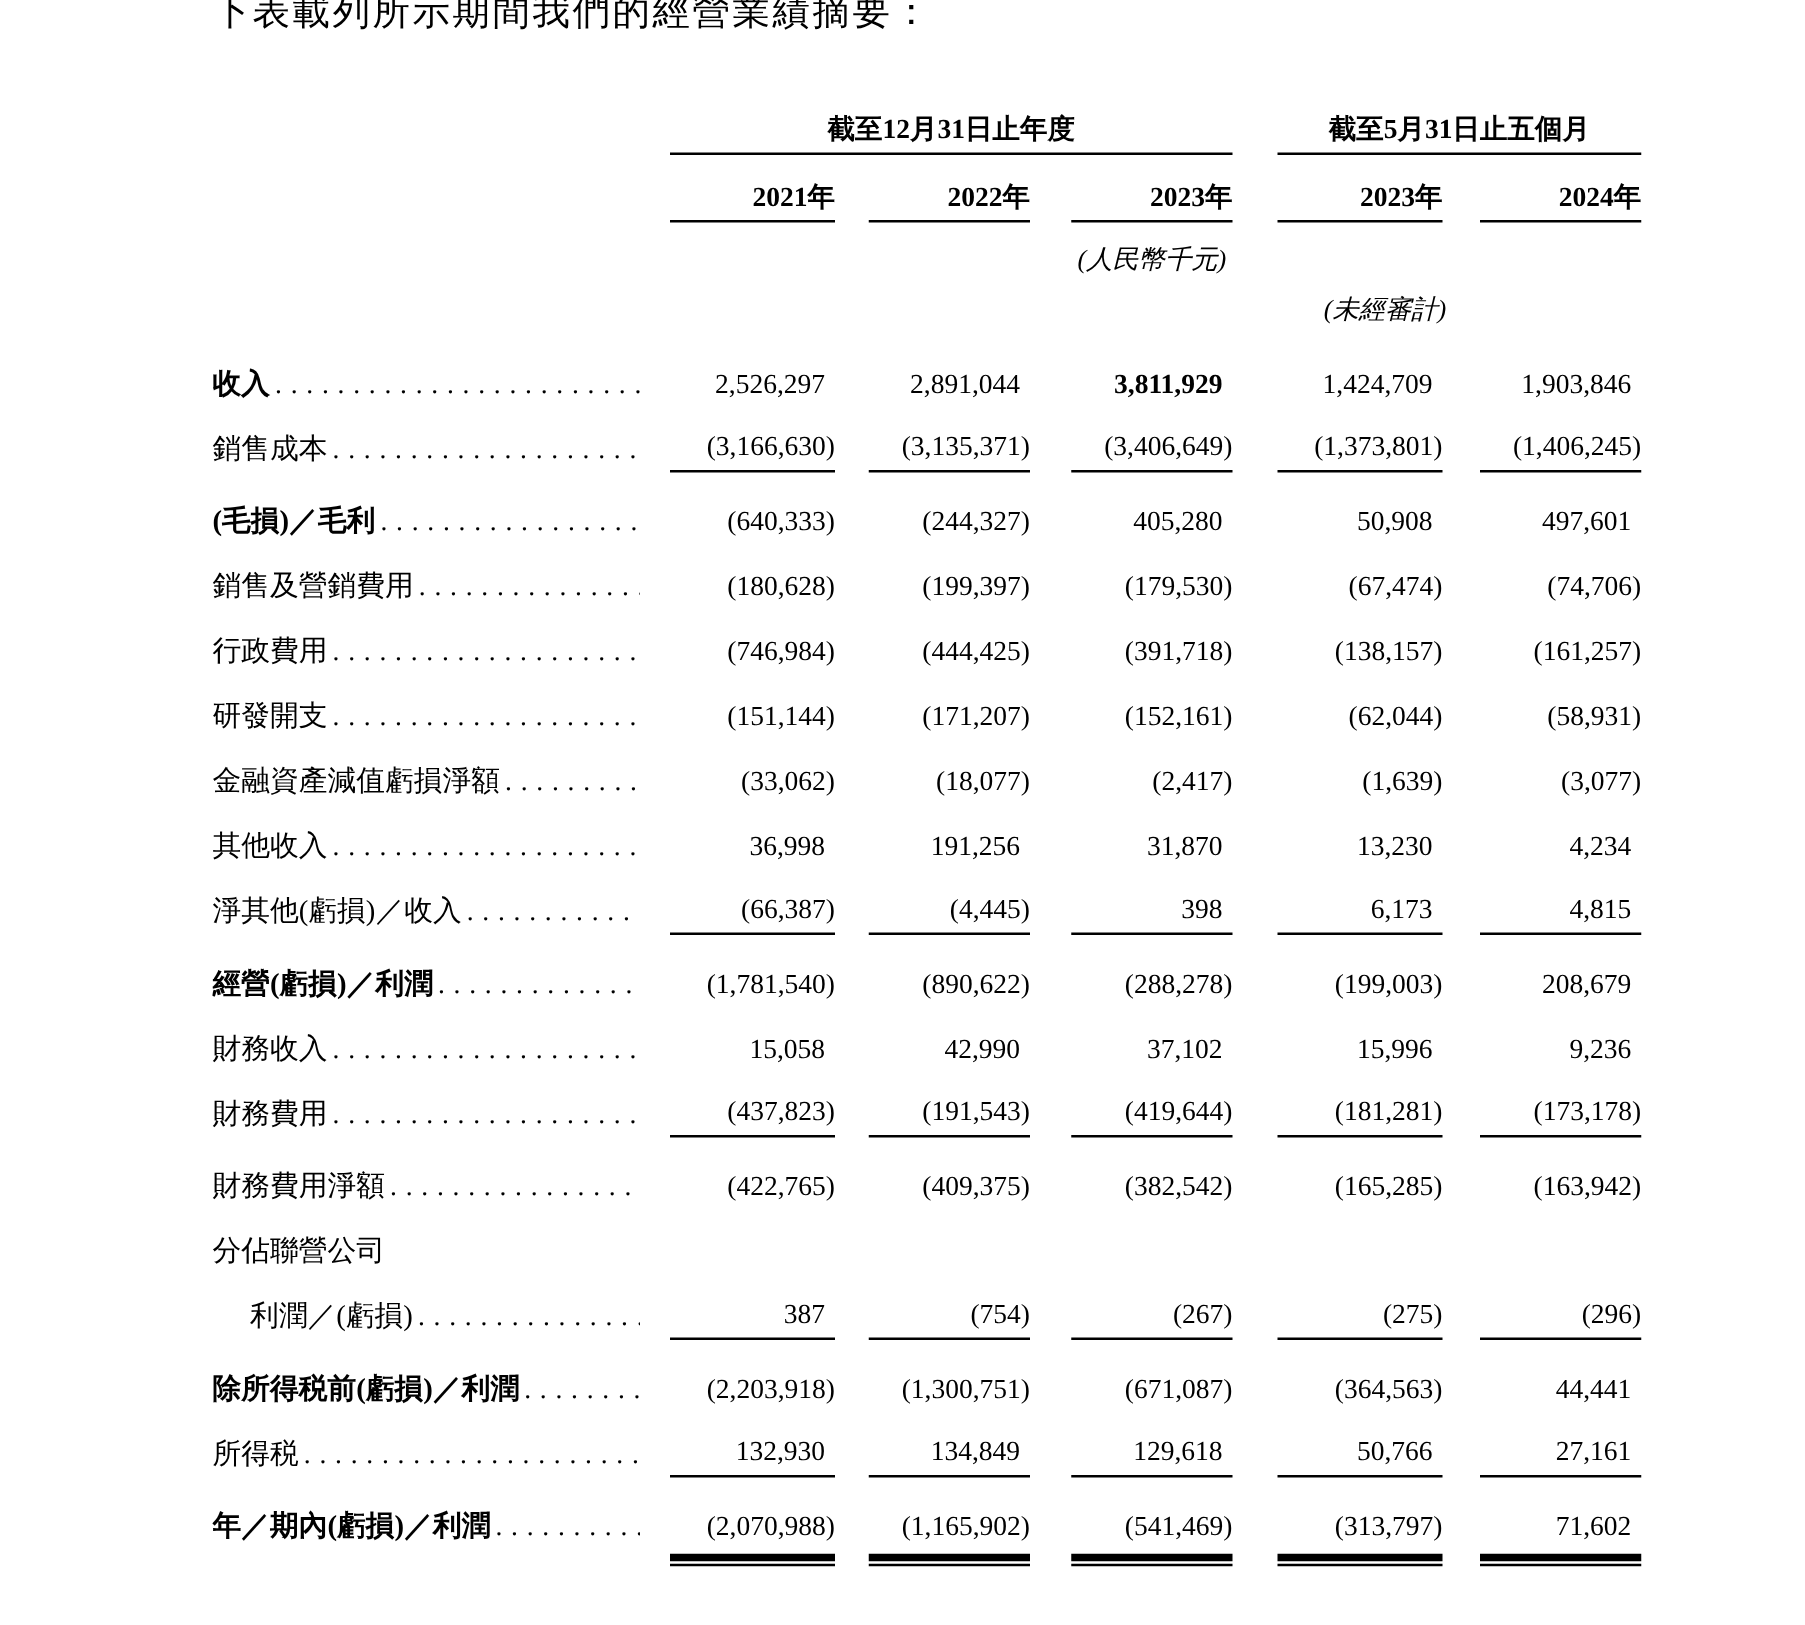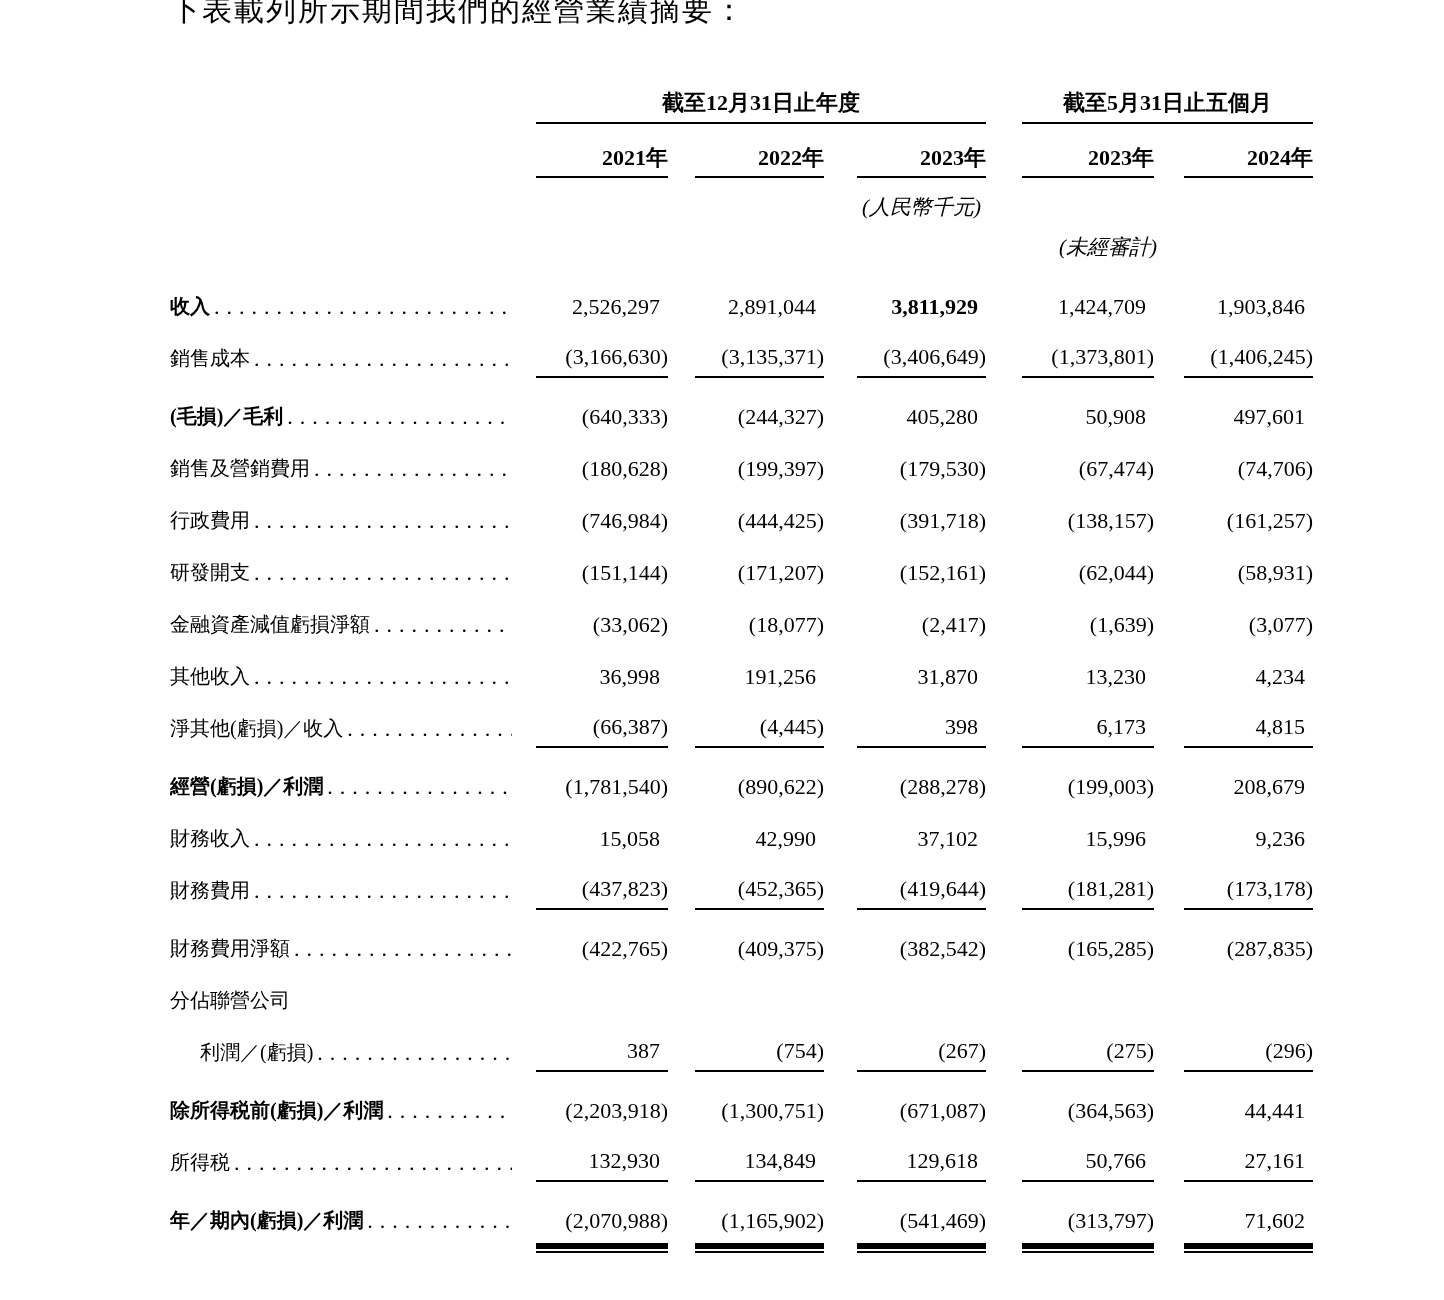--- a/index.html
+++ b/index.html
@@ -44,21 +44,21 @@
   }
   .unit-note { width:129px; }
   .unaudited-note { width:132px; }
 
   
   .rows { margin-top:14px; }
   .row { display:flex; height:52px; align-items:flex-end; }
   .row.after-rule { margin-top:6px; }
 
   .lbl { width:350px; flex:none; display:flex; align-items:flex-end; overflow:hidden; }
-  .lbl-text { font-size:20px; line-height:27px; white-space:nowrap; padding-bottom:6px; }
+  .lbl-text { font-size:23px; line-height:27px; white-space:nowrap; padding-bottom:6px; }
   .row.bold .lbl-text { font-weight:bold; }
   .row.indent .lbl-text { padding-left:30px; }
 
   .leader {
     flex:1 1 auto; overflow:hidden; white-space:nowrap;
     font-size:22px; line-height:26px; letter-spacing:7px;
     margin-left:4px; margin-right:8px; padding-bottom:6px; font-weight:normal;
   }
   .leader::after { content:"......................................................"; }
 
@@ -247,36 +247,36 @@
       <div class="num c4" style="padding-right: 8px;">15,996</div>
       <div class="num c5" style="padding-right: 8px;">9,236</div>
     </div>
 
     <div class="row rule">
       <div class="lbl">
           <span class="lbl-text">財務費用</span>
           <span class="leader"></span>
         </div>
       <div class="num c1">(437,823)</div>
-      <div class="num c2">(452,365)</div>
+      <div class="num c2">(191,543)</div>
       <div class="num c3">(419,644)</div>
       <div class="num c4">(181,281)</div>
       <div class="num c5">(173,178)</div>
     </div>
 
     <div class="row after-rule">
       <div class="lbl">
           <span class="lbl-text">財務費用淨額</span>
           <span class="leader"></span>
         </div>
       <div class="num c1">(422,765)</div>
       <div class="num c2">(409,375)</div>
       <div class="num c3">(382,542)</div>
       <div class="num c4">(165,285)</div>
-      <div class="num c5">(287,835)</div>
+      <div class="num c5">(163,942)</div>
     </div>
 
     <div class="row">
       <div class="lbl">
           <span class="lbl-text">分佔聯營公司</span>
         </div>
       <div class="num c1"></div>
       <div class="num c2"></div>
       <div class="num c3"></div>
       <div class="num c4"></div>

